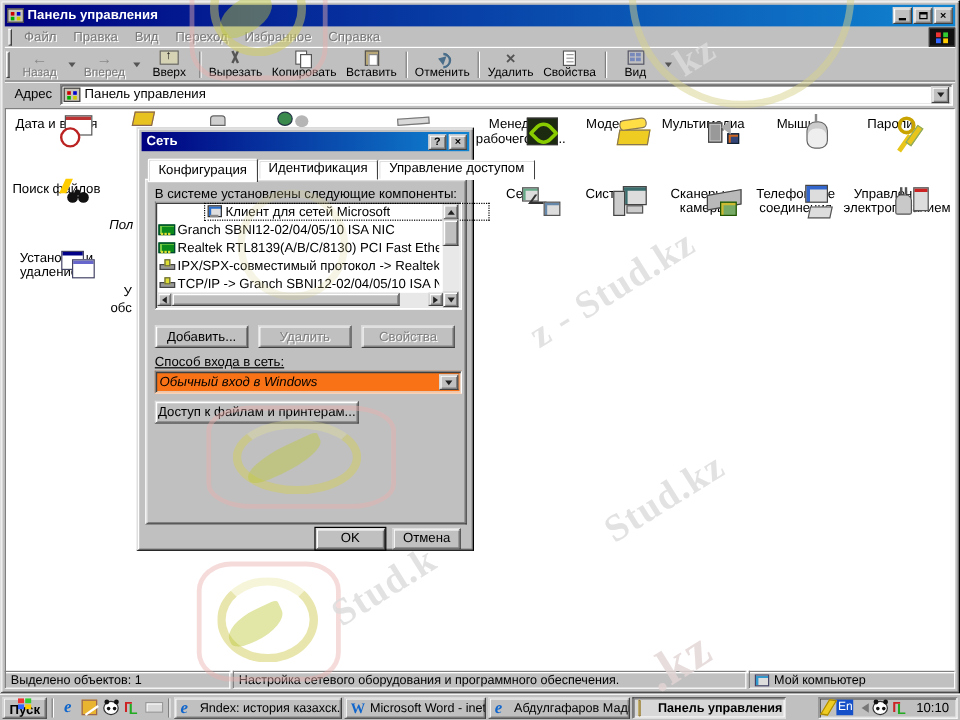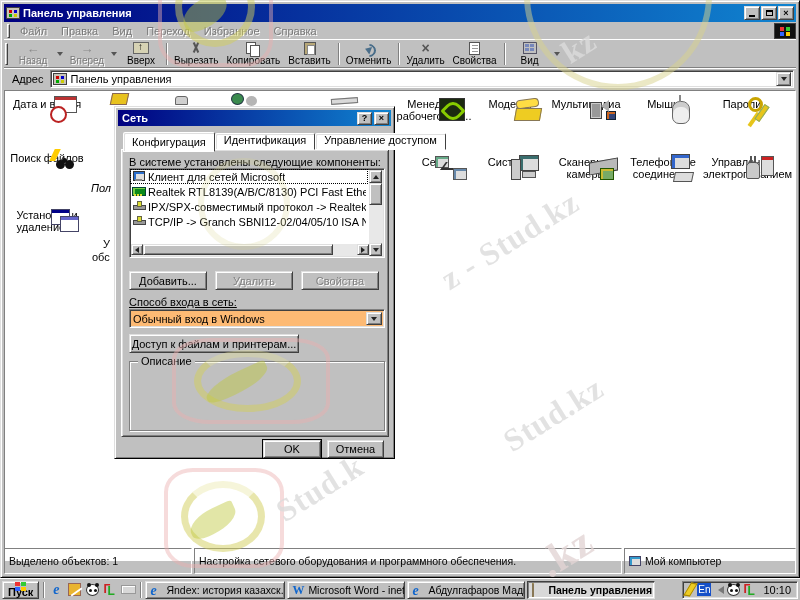--- a/index.html
+++ b/index.html
@@ -123,46 +123,46 @@
   .tab{height:17px;padding:0 8px 0;border:1px solid;border-color:#fff #404040 transparent #fff;
     box-shadow:inset 1px 1px 0 #dfdfdf;border-radius:2px 2px 0 0;background:#ffffff;white-space:nowrap;}
   .tab.active{height:20px;margin-bottom:-2px;padding-top:3px;font-weight:normal;z-index:4;position:relative;}
   .tabpanel{position:absolute;left:6px;top:42px;width:268px;height:288px;
     border:1px solid;border-color:#fff #404040 #404040 #fff;box-shadow:inset 1px 1px 0 #dfdfdf, inset -1px -1px 0 #808080;
     background:#c0c0c0;}
   .complabel{position:absolute;left:14px;top:49px;}
   .listbox{position:absolute;left:14px;top:61px;width:256px;height:90px;background:#fff;}
   .litem{height:15px;display:flex;align-items:center;padding:0 2px;white-space:nowrap;overflow:hidden;width:238px;}
   .litem .ltext{overflow:hidden;white-space:nowrap;}
-  .litem.sel{outline:1px dotted #000;outline-offset:-1px;}
+  .litem.sel{outline:1px dotted #000;outline-offset:-1px;margin-left:40px;}
   .lic{width:13px;height:11px;position:relative;margin-right:3px;flex:none;}
   .lic::before,.lic::after{content:"";position:absolute;}
   .lic-client::before{left:1px;top:0;width:10px;height:8px;background:#dfdfdf;border:1px solid #333;box-shadow:inset 1px 1px 0 1px #2a6ecc;}
   .lic-client::after{left:3px;top:8px;width:7px;height:2px;background:#888;}
   .lic-adapter::before{left:0;top:1px;width:12px;height:7px;background:#0a8a1a;border:1px solid #043;box-shadow:inset 2px 1px 0 #7c4;}
   .lic-adapter::after{left:2px;top:8px;width:2px;height:2px;background:#dd3;box-shadow:3px 0 0 #dd3,6px 0 0 #dd3;}
   .lic-protocol::before{left:1px;top:4px;width:11px;height:3px;background:#999;border:1px solid #444;}
   .lic-protocol::after{left:5px;top:0;width:3px;height:4px;background:#dd3;border:1px solid #664;}
   .vscroll{position:absolute;right:1px;top:1px;width:14px;bottom:1px;background:#e8e8e8;}
   .hscroll{position:absolute;left:1px;bottom:1px;height:12px;right:15px;background:#e8e8e8;}
   .sbtn{position:absolute;display:flex;align-items:center;justify-content:center;}
   .tri-u{width:0;height:0;border-left:3px solid transparent;border-right:3px solid transparent;border-bottom:4px solid #222;}
   .tri-d{width:0;height:0;border-left:3px solid transparent;border-right:3px solid transparent;border-top:4px solid #222;}
   .tri-l{width:0;height:0;border-top:3px solid transparent;border-bottom:3px solid transparent;border-right:4px solid #222;}
   .tri-r{width:0;height:0;border-top:3px solid transparent;border-bottom:3px solid transparent;border-left:4px solid #222;}
   .btn{display:flex;align-items:center;justify-content:center;white-space:nowrap;}
   .btn.dis{color:#808080;text-shadow:1px 1px 0 #fff;}
   .default-btn{outline:1px solid #000;}
-  .combobox{position:absolute;left:14px;top:202px;width:256px;height:19px;background:#fdba74;display:flex;align-items:center;padding-left:3px;}
+  .combobox{position:absolute;left:14px;top:202px;width:256px;height:19px;background:#f97316;display:flex;align-items:center;padding-left:3px;font-style:italic;}
   .combobtn{position:absolute;right:2px;top:2px;bottom:2px;width:16px;display:flex;align-items:center;justify-content:center;}
   .groupbox{position:absolute;left:14px;top:254px;width:256px;height:70px;border:1px solid #808080;
     box-shadow:inset 1px 1px 0 #fff, 1px 1px 0 #fff;}
   .grouplabel{position:absolute;left:8px;top:-7px;background:#c0c0c0;padding:0 3px;}
   
-  .statusbar{position:absolute;left:3px;bottom:3px;right:3px;height:26px;display:flex;gap:2px;font-size:10.5px;margin-top:11px;}
+  .statusbar{position:absolute;left:3px;bottom:3px;right:3px;height:15px;display:flex;gap:2px;font-size:10.5px;margin-top:11px;}
   .spanel{display:flex;align-items:center;padding:0 4px;white-space:nowrap;overflow:hidden;}
   .mycomp{width:12px;height:10px;background:#ddd;border:1px solid #446;box-shadow:inset 1px 1px 0 1px #39c;margin-right:4px;flex:none;}
   
   .taskbar{position:absolute;left:0;bottom:0;width:800px;height:22px;background:#c0c0c0;border-top:1px solid #fff;
     display:flex;align-items:center;padding:0 2px;gap:2px;}
   .startbtn{height:18px;padding:0 5px;display:flex;align-items:center;gap:3px;font-weight:bold;flex-direction:column;}
   .winflag{width:12px;height:10px;position:relative;}
   .winflag::before{content:"";position:absolute;left:0;top:0;width:5px;height:4px;background:#e33;
     box-shadow:6px 0 0 #3c3,0 5px 0 #36f,6px 5px 0 #fc0;}
   .qsep{width:1px;height:16px;background:#808080;box-shadow:1px 0 0 #fff;margin:0 2px;}
@@ -398,20 +398,24 @@
 
         <div class="complabel">В системе установлены следующие компоненты:</div>
 
         <div class="listbox field">
           <div class="litem sel">
             <span class="lic lic-client"></span>
             <span class="ltext">Клиент для сетей Microsoft</span>
           </div>
           <div class="litem">
             <span class="lic lic-adapter"></span>
+            <span class="ltext">Granch SBNI12-02/04/05/10 ISA NIC</span>
+          </div>
+          <div class="litem">
+            <span class="lic lic-adapter"></span>
             <span class="ltext">Realtek RTL8139(A/B/C/8130) PCI Fast Ethernet NIC</span>
           </div>
           <div class="litem">
             <span class="lic lic-protocol"></span>
             <span class="ltext">IPX/SPX-совместимый протокол -&gt; Realtek RTL8139(A</span>
           </div>
           <div class="litem">
             <span class="lic lic-protocol"></span>
             <span class="ltext">TCP/IP -&gt; Granch SBNI12-02/04/05/10 ISA NIC</span>
           </div>
@@ -442,23 +446,20 @@
         <div style="position:absolute;left:14px;top:189px;text-decoration:underline;">Способ входа в сеть:</div>
         <div class="combobox field">
           <span>Обычный вход в Windows</span>
           <span class="combobtn raised">
               <span class="tri-d"></span>
             </span>
         </div>
 
         <span class="btn raised" style="position:absolute;left:14px;top:227px;width:170px;height:19px;">Доступ к файлам и принтерам...</span>
 
-        <div class="groupbox">
-          <span class="grouplabel">Описание</span>
-        </div>
 
         <span class="btn raised default-btn" style="position:absolute;left:148px;top:333px;width:58px;height:18px;">OK</span>
         <span class="btn raised" style="position:absolute;left:212px;top:333px;width:57px;height:18px;">Отмена</span>
       </div>
     </div>
 
     <div class="statusbar">
       <span class="spanel panelline" style="width:188px;flex:none;">Выделено объектов: 1</span>
       <span class="spanel panelline" style="flex:1;">Настройка сетевого оборудования и программного обеспечения.</span>
       <span class="spanel panelline" style="width:172px;flex:none;">

